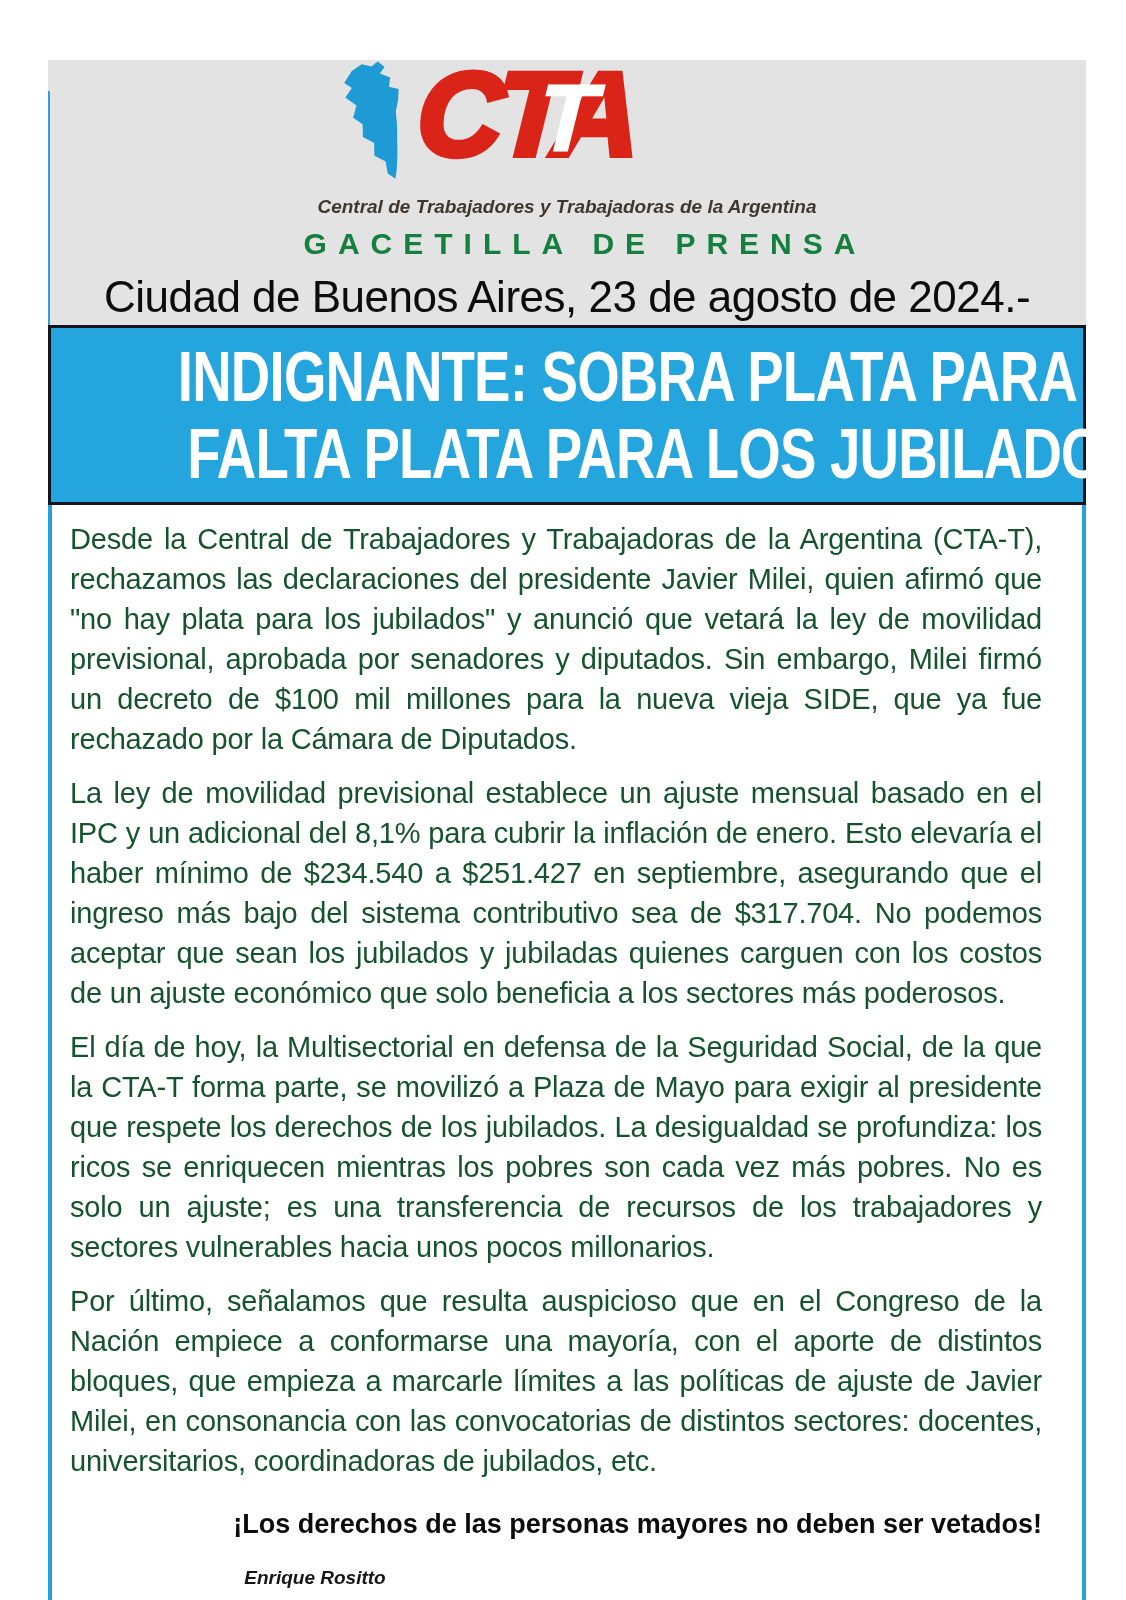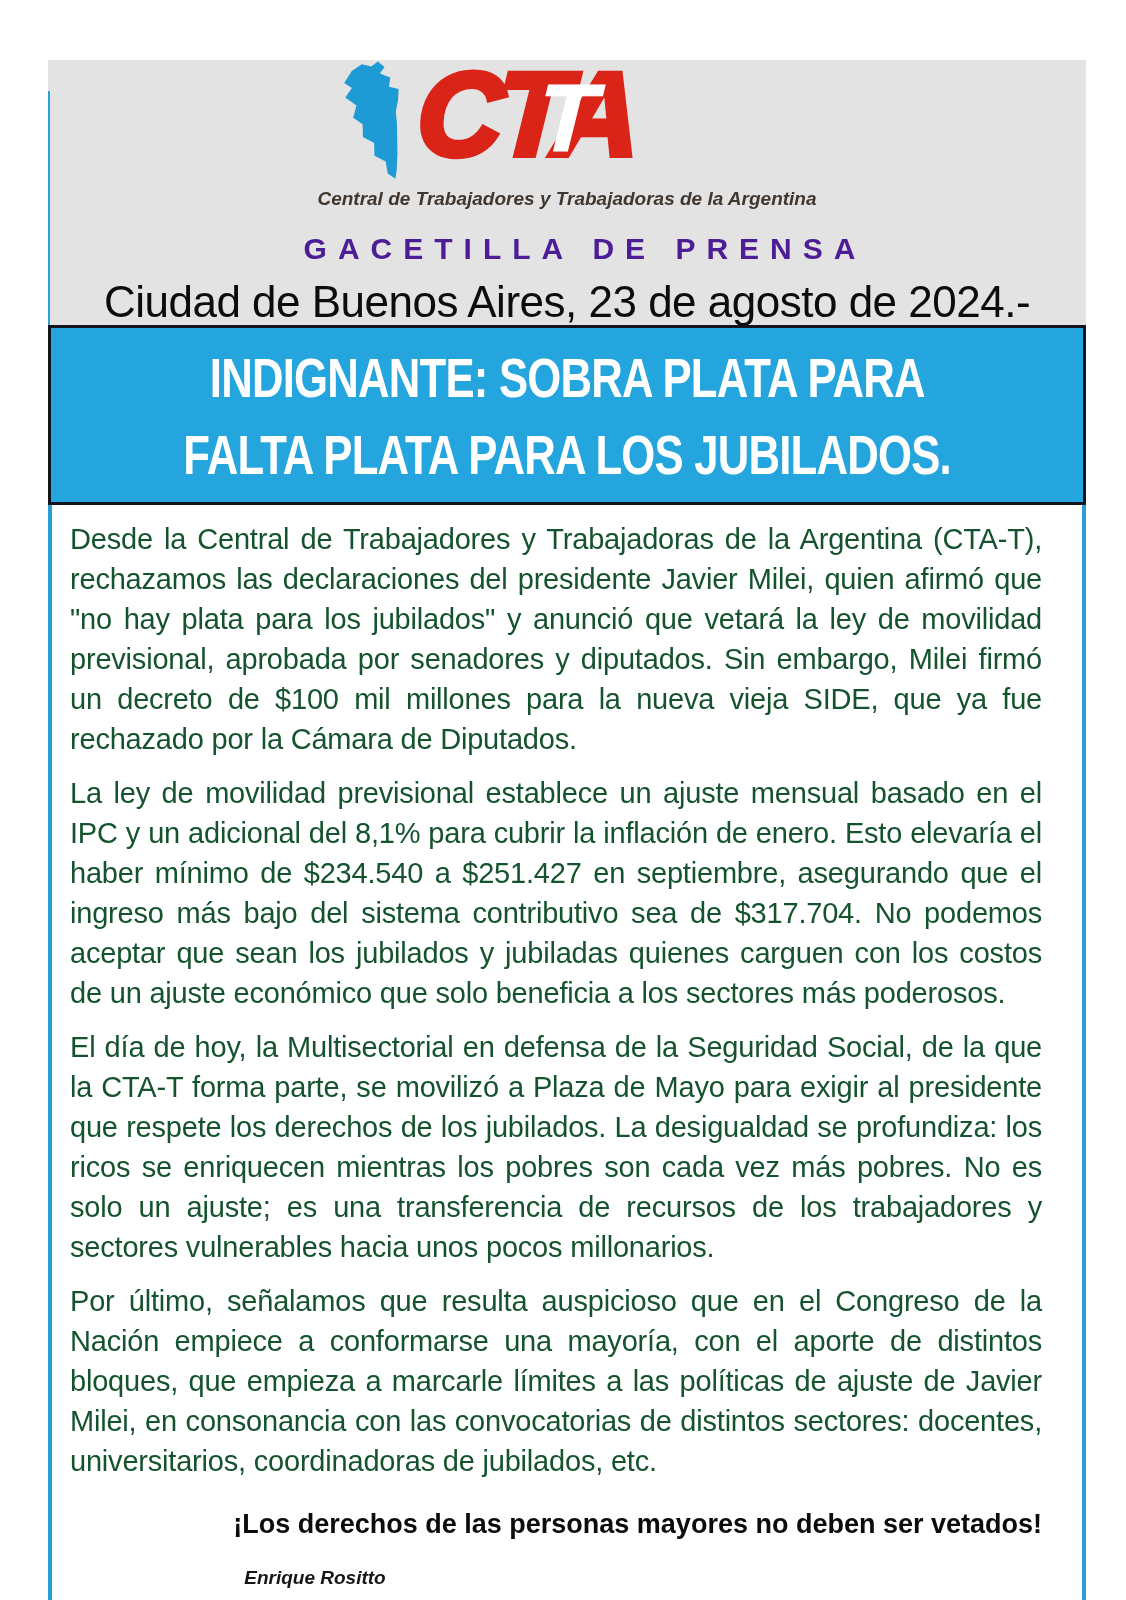--- a/index.html
+++ b/index.html
@@ -24,38 +24,38 @@
     color:#da2418;-webkit-text-stroke:6px #da2418;letter-spacing:-6px;
     transform:skewX(-3deg);white-space:nowrap;
   }
   .cta-overlay-t{
     position:absolute;left:206px;top:8px;
     font-style:italic;font-weight:bold;font-size:96px;line-height:100px;
     color:#ffffff;-webkit-text-stroke:1px #ffffff;transform:skewX(-3deg);
   }
   .tagline{
     text-align:center;font-style:italic;font-weight:bold;font-size:19px;
-    color:#40372f;margin-top:0;
+    color:#40372f;margin-top:8px;
   }
   .publication{
     text-align:center;font-size:30px;font-weight:600;letter-spacing:11px;
-    color:#4c1d95;margin-top:22px;padding-left:36px;
+    color:#15803d;margin-top:9px;padding-left:36px;
   }
   .dateline{
     text-align:center;font-size:44px;color:#0c0c0c;margin-top:11px;
     letter-spacing:-0.5px;
   }
 
   
   .banner{
     background:#25a5de;border:3px solid #14141f;
     padding:11px 0 9px;text-align:center;
   }
   .banner-line{
-    color:#ffffff;font-weight:bold;font-size:56px;line-height:77px;
+    color:#ffffff;font-weight:bold;font-size:70px;line-height:77px;
     white-space:nowrap;
   }
   .banner-line span{
     display:inline-block;transform:scaleX(0.78);transform-origin:50% 50%;
     letter-spacing:-1px;
   }
 
   
   .bodybox{
     background:#ffffff;border:4px solid #2a9fd4;border-top:none;

